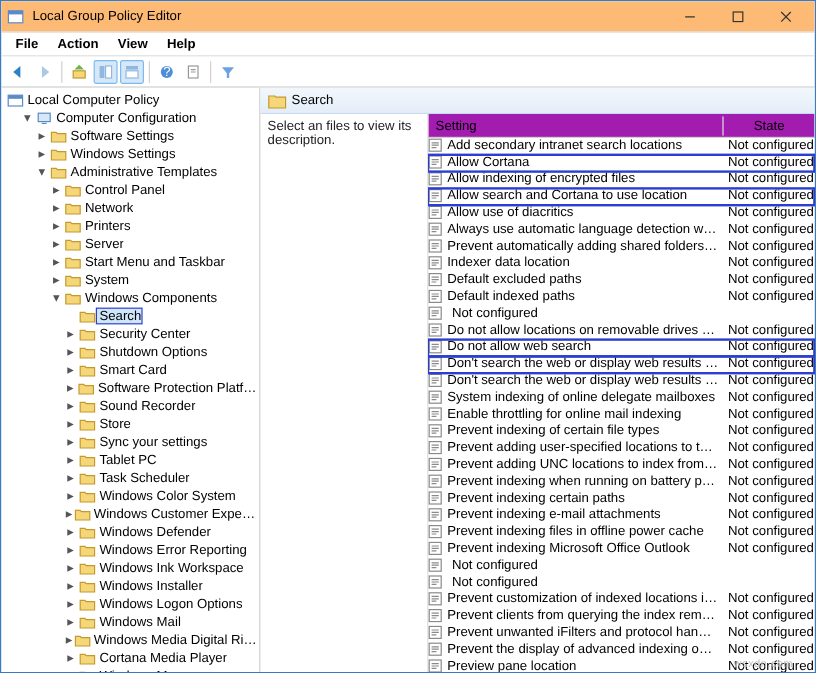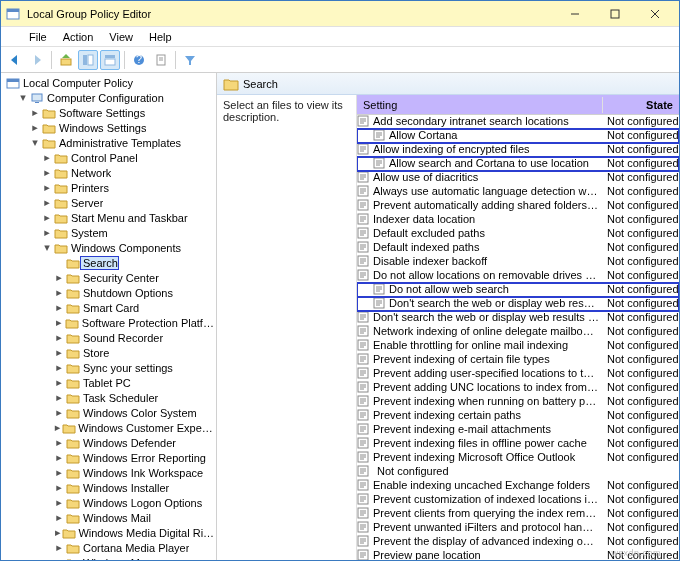--- a/index.html
+++ b/index.html
@@ -1,57 +1,57 @@
 <!DOCTYPE html>
 <html><head>
 <meta charset="utf-8">
 <style>
 * { box-sizing: border-box; margin: 0; padding: 0; font-family: "Segoe UI", Tahoma, sans-serif; font-size: 11px; }
 html, body { height: 100%; }
 body { width: 680px; height: 561px; background: #fff; overflow: hidden; display: flex; flex-direction: column; border: 1px solid #3a7ac0; }
 
 
-.titlebar { height: 26px; background: #fef9c3; display: flex; align-items: center; padding: 0 4px; border-bottom: 1px solid #e0e0e0; }
+.titlebar { height: 26px; background: #fdba74; display: flex; align-items: center; padding: 0 4px; border-bottom: 1px solid #e0e0e0; }
 .titlebar .appicon { width: 16px; height: 16px; margin-right: 6px; }
 .titlebar .title { flex: 1; }
 .titlebar .winbtn { width: 40px; height: 26px; display: flex; align-items: center; justify-content: center; }
 .titlebar .winbtn.close { background: transparent; }
 .titlebar .winbtn svg { pointer-events: none; }
 
 
-.menubar { height: 20px; display: flex; align-items: center; padding: 0 20px; border-bottom: 1px solid #e0e0e0; }
+.menubar { height: 20px; display: flex; align-items: center; padding: 0 4px; border-bottom: 1px solid #e0e0e0; font-weight: bold; }
 .menubar .menu { padding: 2px 8px; }
 
 
 .toolbar { height: 26px; display: flex; align-items: center; padding: 2px 4px; border-bottom: 1px solid #d0d0d0; gap: 2px; }
 .tbtn { width: 20px; height: 20px; display: flex; align-items: center; justify-content: center; border: 1px solid transparent; border-radius: 2px; }
 .tbtn.active { background: #d6e8f7; border: 1px solid #7abaf0; }
 .tsep { width: 1px; height: 18px; background: #d0d0d0; margin: 0 2px; }
 
 
 .main { flex: 1; display: flex; overflow: hidden; }
 .tree { width: 216px; border-right: 1px solid #d0d0d0; overflow-y: auto; padding: 2px 0 2px 4px; white-space: nowrap; }
 .right { flex: 1; display: flex; flex-direction: column; overflow: hidden; }
 
 .scope { height: 22px; background: linear-gradient(#f2f7fc,#e4eef8); border-bottom: 1px solid #c7d9ee; display: flex; align-items: center; padding: 0 6px; }
 .scope .fld { margin-right: 4px; }
 
 .detail { flex: 1; display: flex; overflow: hidden; }
 .descpane { width: 140px; border-right: 1px solid #e0e0e0; padding: 4px 6px; color: #222; }
 .listpane { flex: 1; position: relative; overflow: hidden; }
-.listhdr { height: 20px; display: flex; align-items: center; border-bottom: 1px solid #d0d0d0; background: #c4b5fd; }
+.listhdr { height: 20px; display: flex; align-items: center; border-bottom: 1px solid #d0d0d0; background: #a21caf; }
 .listhdr .col { padding: 2px 6px; }
 .col-setting { flex: 1; border-right: 1px solid #e0e0e0; overflow: hidden; text-overflow: ellipsis; white-space: nowrap; }
-.col-state { width: 76px; text-align: right; padding-left: 4px; font-weight: bold; }
+.col-state { width: 76px; text-align: center; padding-left: 4px; }
 .listbody { position: absolute; top: 20px; bottom: 0; left: 0; right: 0; overflow-y: auto; }
 .row { display: flex; height: 14px; padding: 0 0 0 0; }
 .row .icon { width: 16px; text-align: center; color: #555; }
 .row .name { flex: 1; overflow: hidden; text-overflow: ellipsis; white-space: nowrap; padding-right: 4px; }
 .row .state { width: 76px; padding-left: 4px; }
-.row.hl { outline: 2px solid #2b3ed0; outline-offset: -1px; padding-left: 16px; }
+.row.hl { outline: 2px solid #2b3ed0; outline-offset: -1px; }
 
 
 .node { display: flex; align-items: center; height: 15px; padding-left: 0; }
 .tog { width: 12px; text-align: center; color: #555; cursor: pointer; }
 .fldicon { width: 16px; height: 14px; display: inline-flex; align-items: center; justify-content: center; }
 .label { padding-left: 2px; overflow: hidden; text-overflow: ellipsis; }
 .node.sel .label { background: #cfe6fa; outline: 1px solid #2b3ed0; }
 .ind0 { padding-left: 0px; }
 .ind1 { padding-left: 12px; }
 .ind2 { padding-left: 24px; }
@@ -597,21 +597,20 @@
             </div>
             <div class="row">
               <span class="icon">
                 <svg width="12" height="12">
                   <rect x="1" y="1" width="10" height="10" fill="#fff" stroke="#8a8a8a"></rect>
                   <line x1="3" y1="4" x2="9" y2="4" stroke="#8a8a8a"></line>
                   <line x1="3" y1="6" x2="9" y2="6" stroke="#8a8a8a"></line>
                   <line x1="3" y1="8" x2="7" y2="8" stroke="#8a8a8a"></line>
                 </svg>
               </span>
-              <span class="name">Disable indexer backoff</span>
               <span class="state">Not configured</span>
             </div>
             <div class="row">
               <span class="icon">
                 <svg width="12" height="12">
                   <rect x="1" y="1" width="10" height="10" fill="#fff" stroke="#8a8a8a"></rect>
                   <line x1="3" y1="4" x2="9" y2="4" stroke="#8a8a8a"></line>
                   <line x1="3" y1="6" x2="9" y2="6" stroke="#8a8a8a"></line>
                   <line x1="3" y1="8" x2="7" y2="8" stroke="#8a8a8a"></line>
                 </svg>
@@ -657,21 +656,21 @@
             </div>
             <div class="row">
               <span class="icon">
                 <svg width="12" height="12">
                   <rect x="1" y="1" width="10" height="10" fill="#fff" stroke="#8a8a8a"></rect>
                   <line x1="3" y1="4" x2="9" y2="4" stroke="#8a8a8a"></line>
                   <line x1="3" y1="6" x2="9" y2="6" stroke="#8a8a8a"></line>
                   <line x1="3" y1="8" x2="7" y2="8" stroke="#8a8a8a"></line>
                 </svg>
               </span>
-              <span class="name">Network indexing of online delegate mailboxes</span>
+              <span class="name">System indexing of online delegate mailboxes</span>
               <span class="state">Not configured</span>
             </div>
             <div class="row">
               <span class="icon">
                 <svg width="12" height="12">
                   <rect x="1" y="1" width="10" height="10" fill="#fff" stroke="#8a8a8a"></rect>
                   <line x1="3" y1="4" x2="9" y2="4" stroke="#8a8a8a"></line>
                   <line x1="3" y1="6" x2="9" y2="6" stroke="#8a8a8a"></line>
                   <line x1="3" y1="8" x2="7" y2="8" stroke="#8a8a8a"></line>
                 </svg>
@@ -788,21 +787,20 @@
             </div>
             <div class="row">
               <span class="icon">
                 <svg width="12" height="12">
                   <rect x="1" y="1" width="10" height="10" fill="#fff" stroke="#8a8a8a"></rect>
                   <line x1="3" y1="4" x2="9" y2="4" stroke="#8a8a8a"></line>
                   <line x1="3" y1="6" x2="9" y2="6" stroke="#8a8a8a"></line>
                   <line x1="3" y1="8" x2="7" y2="8" stroke="#8a8a8a"></line>
                 </svg>
               </span>
-              <span class="name">Enable indexing uncached Exchange folders</span>
               <span class="state">Not configured</span>
             </div>
             <div class="row">
               <span class="icon">
                 <svg width="12" height="12">
                   <rect x="1" y="1" width="10" height="10" fill="#fff" stroke="#8a8a8a"></rect>
                   <line x1="3" y1="4" x2="9" y2="4" stroke="#8a8a8a"></line>
                   <line x1="3" y1="6" x2="9" y2="6" stroke="#8a8a8a"></line>
                   <line x1="3" y1="8" x2="7" y2="8" stroke="#8a8a8a"></line>
                 </svg>

